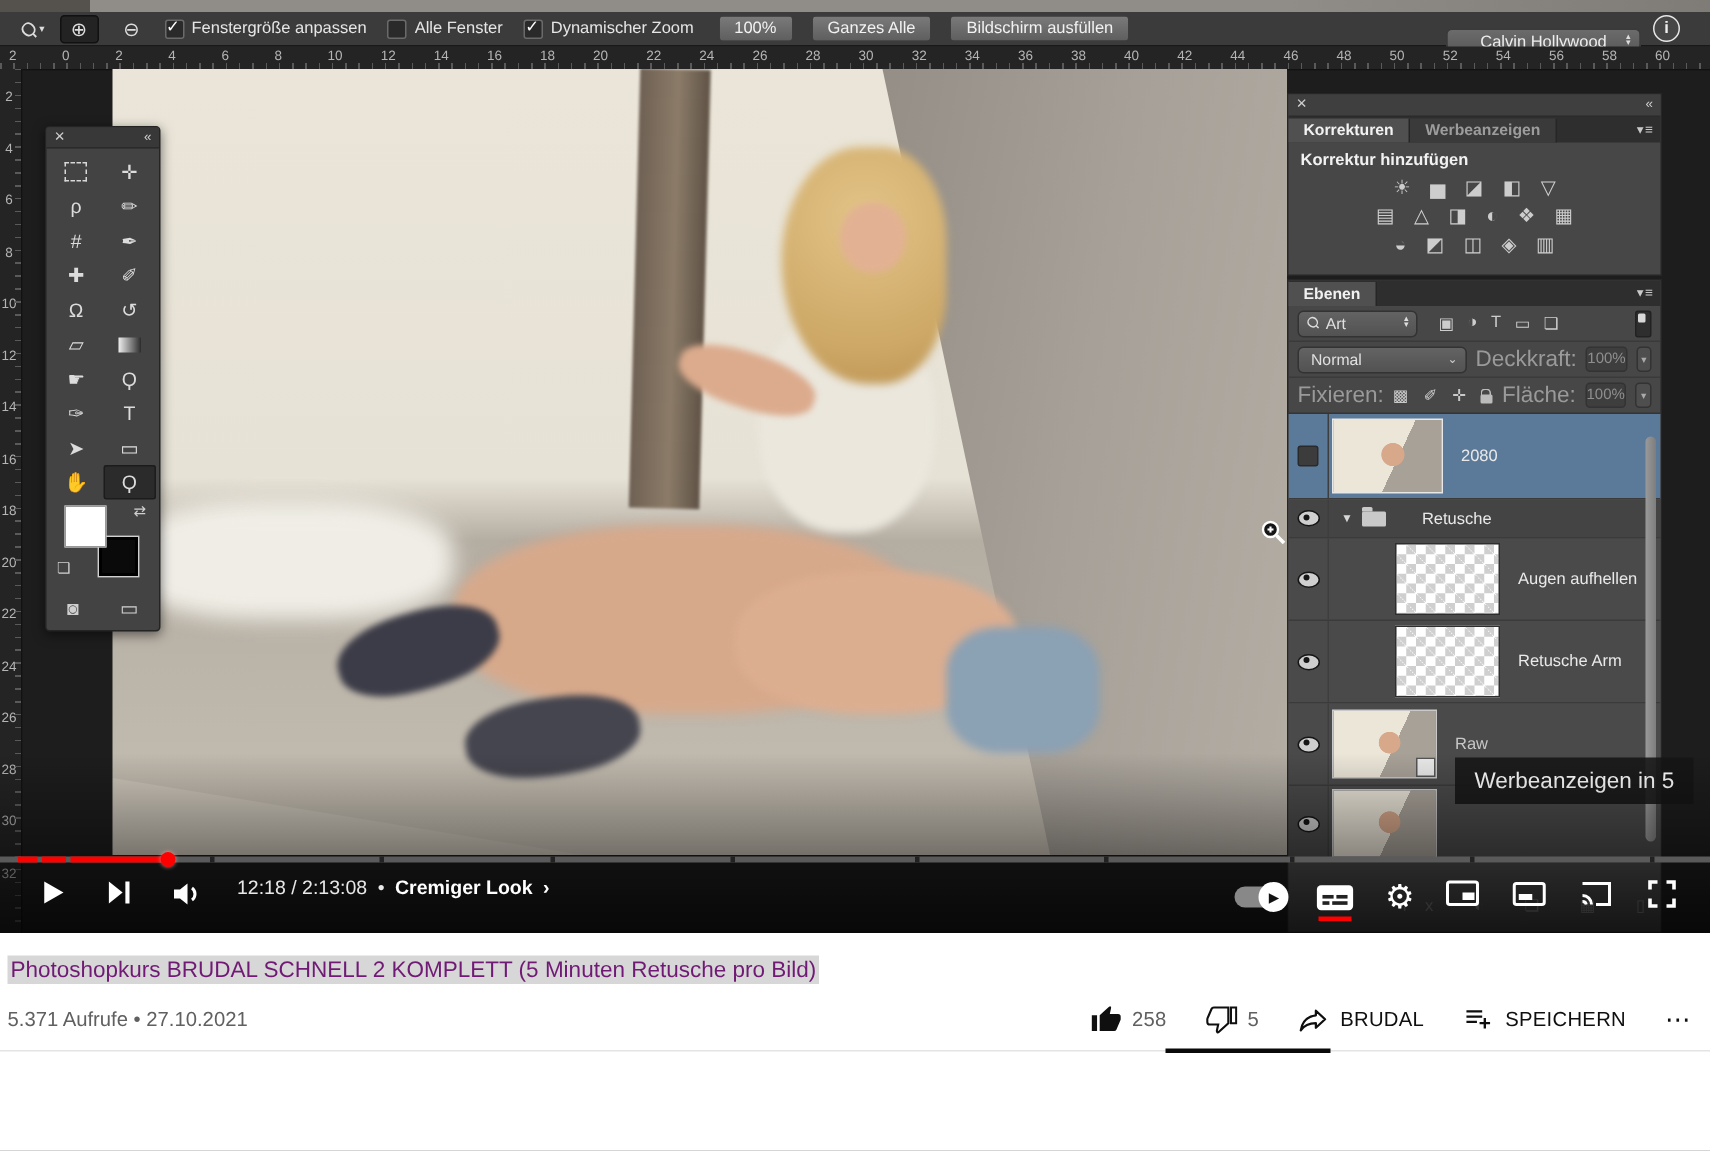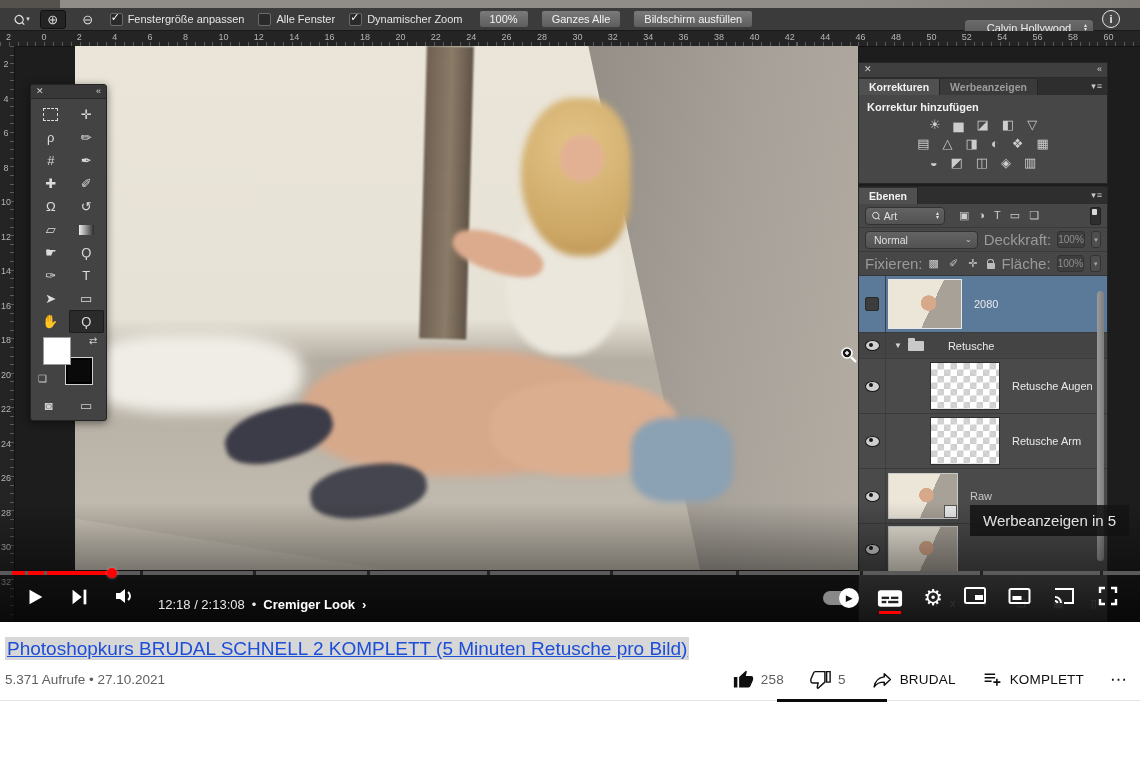--- a/index.html
+++ b/index.html
@@ -116,31 +116,31 @@
   .zcursor{position:absolute;left:840px;top:346px;z-index:7;}
   .subtitle{position:absolute;left:253px;top:406px;z-index:6;}
   .subtitle .line{display:table;background:rgba(10,10,10,.78);color:#fff;font-size:27px;line-height:34px;padding:0 8px;}
   
   .vgrad{position:absolute;left:0;bottom:0;width:100%;height:120px;background:linear-gradient(180deg,rgba(0,0,0,0),rgba(0,0,0,.72));z-index:8;pointer-events:none;}
   .progress{position:absolute;left:0;top:571px;width:1140px;height:4px;background:#5a5a5a;z-index:9;}
   .pseg{position:absolute;top:0;height:4px;background:#f00;}
   .pgap{position:absolute;top:0;height:4px;width:3px;background:#222;}
   .scrub{position:absolute;top:-3px;width:10px;height:10px;border-radius:50%;background:#f00;box-shadow:0 0 3px rgba(255,160,160,.8);}
   .controls{position:absolute;left:0;top:578px;width:1140px;height:40px;display:flex;align-items:center;z-index:10;color:#eee;}
-  .cleft{display:flex;align-items:flex-end;gap:22px;padding-left:24px;}
+  .cleft{display:flex;align-items:flex-start;gap:22px;padding-left:24px;}
   .cright{display:flex;align-items:center;gap:20px;margin-left:auto;padding-right:20px;}
   .timetxt{font-size:13px;color:#e8e8e8;display:flex;gap:7px;align-items:center;}
   .chap{color:#fff;font-weight:bold;}
   .ccwrap{position:relative;display:flex;align-items:center;}
   .ccbar{position:absolute;left:2px;bottom:-6px;width:22px;height:3px;background:#f00;}
   .toggle{width:34px;height:14px;background:#888;border-radius:7px;position:relative;}
   .toggle .knob{position:absolute;right:-2px;top:-3px;width:20px;height:20px;border-radius:50%;background:#fff;display:flex;align-items:center;justify-content:center;color:#111;font-size:9px;}
   .gear{font-size:22px;color:#fff;line-height:20px;}
   
-  .vtitle{position:absolute;left:5px;top:638px;font-size:19px;color:#1d4ed8;text-decoration:underline;}
+  .vtitle{position:absolute;left:5px;top:638px;font-size:15px;color:#701a75;}
   .vtitle span{background:#d7d7d7;padding:1px 2px;}
   .stats{position:absolute;left:5px;top:672px;font-size:13.5px;color:#606060;}
   .actions{position:absolute;right:12px;top:666px;display:flex;align-items:center;gap:26px;height:26px;}
   .act{display:flex;align-items:center;gap:7px;font-size:13.5px;font-weight:500;color:#0f0f0f;letter-spacing:.2px;}
   .sentbar{position:absolute;left:777px;top:699px;width:110px;height:3px;background:#0a0a0a;z-index:2;}
   .divider{position:absolute;left:0px;top:700px;width:1140px;height:1px;background:#e4e4e4;}
   .chrow{position:absolute;left:0;top:712px;width:1140px;height:55px;}
   .avatar{position:absolute;left:5px;top:4px;width:48px;height:48px;border-radius:50%;background:radial-gradient(circle at 50% 38%,#7a685a 0 20%,#3c342d 48%,#191311 100%);}
   .chname{position:absolute;left:60px;top:21px;font-size:14px;font-weight:bold;color:#0f0f0f;}
   .subbtn{position:absolute;left:993px;top:13px;width:104px;height:33px;background:#ececec;border:none;color:#666;font-size:13px;font-weight:bold;letter-spacing:.6px;border-radius:2px;font-family:"Liberation Sans",sans-serif;}
@@ -441,28 +441,28 @@
 
         <div class="lrow group" style="height:25px;">
           <span class="eyecol">
               <span class="eye"></span>
             </span>
           <span class="disc">▼</span>
           <span class="folder"></span>
           <span class="lname" style="margin-left:24px;">Retusche</span>
         </div>
 
-
         <div class="lrow" style="height:54px;">
           <span class="eyecol">
               <span class="eye"></span>
             </span>
           <span class="checker"></span>
-          <span class="lname">Retusche Augen</span>
-        </div>
+          <span class="lname">Augen aufhellen</span>
+        </div>
+
 
         <div class="lrow" style="height:54px;">
           <span class="eyecol">
               <span class="eye"></span>
             </span>
           <span class="checker"></span>
           <span class="lname">Retusche Arm</span>
         </div>
 
         <div class="lrow" style="height:54px;">
@@ -591,21 +591,21 @@
     <span class="act">
       <svg width="21" height="21" viewBox="0 0 24 24">
           <path d="M14 9V5.5L21 12l-7 6.5V15c-5.5 0-9 1.8-11.5 5.5C3.5 14 7.5 9.8 14 9z" fill="none" stroke="#0f0f0f" stroke-width="1.7" stroke-linejoin="round"></path>
         </svg>
       <span>BRUDAL</span>
     </span>
     <span class="act">
       <svg width="21" height="21" viewBox="0 0 24 24">
           <path d="M3 6h12M3 10h12M3 14h8M17 11v8M13 15h8" stroke="#0f0f0f" stroke-width="1.8" fill="none"></path>
         </svg>
-      <span>KOMPLETT</span>
+      <span>SPEICHERN</span>
     </span>
     <span class="act" style="font-size:17px;letter-spacing:1px;">
         <span>⋯</span>
       </span>
   </div>
 
   <div class="sentbar"></div>
   <div class="divider"></div>
 
 

